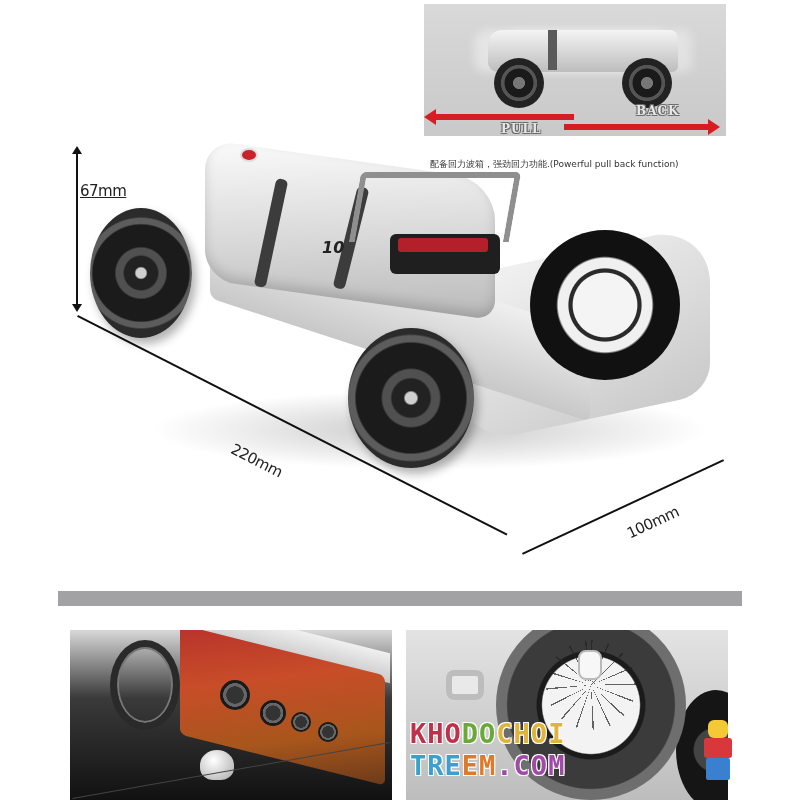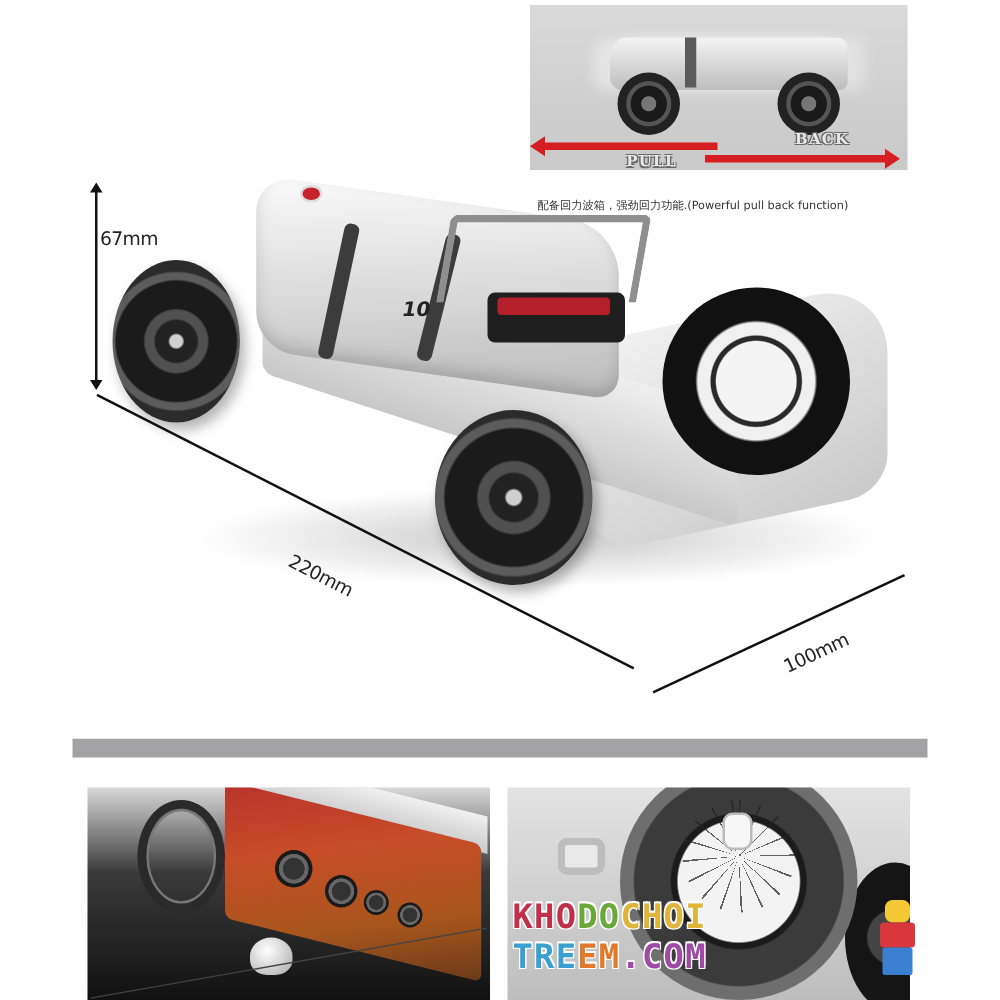--- a/index.html
+++ b/index.html
@@ -48,21 +48,21 @@
       position: absolute; left: 430px; top: 158px; width: 300px;
       font-size: 9px; color: #333; white-space: nowrap;
     }
 
     
     .dim-v { position: absolute; left: 76px; top: 148px; width: 2px; height: 162px; background: #111; }
     .dim-v::before, .dim-v::after { content: ""; position: absolute; left: -4px; border-left: 5px solid transparent; border-right: 5px solid transparent; }
     .dim-v::before { top: -2px; border-bottom: 8px solid #111; }
     .dim-v::after { bottom: -2px; border-top: 8px solid #111; }
     .dim-label { position: absolute; font-size: 15px; color: #222; letter-spacing: -0.5px; }
-    .dim-h-label { left: 80px; top: 182px; }
+    .dim-h-label { left: 80px; top: 182px; text-decoration: underline; }
     .line-220 {
       position: absolute; left: 78px; top: 315px; width: 482px; height: 2px; background: #111;
       transform-origin: 0 0; transform: rotate(27deg);
     }
     .line-100 {
       position: absolute; left: 522px; top: 553px; width: 222px; height: 2px; background: #111;
       transform-origin: 0 0; transform: rotate(-25deg);
     }
     .label-220 { left: 236px; top: 440px; transform: rotate(27deg); transform-origin: left top; }
     .label-100 { left: 624px; top: 526px; transform: rotate(-25deg); transform-origin: left top; }

